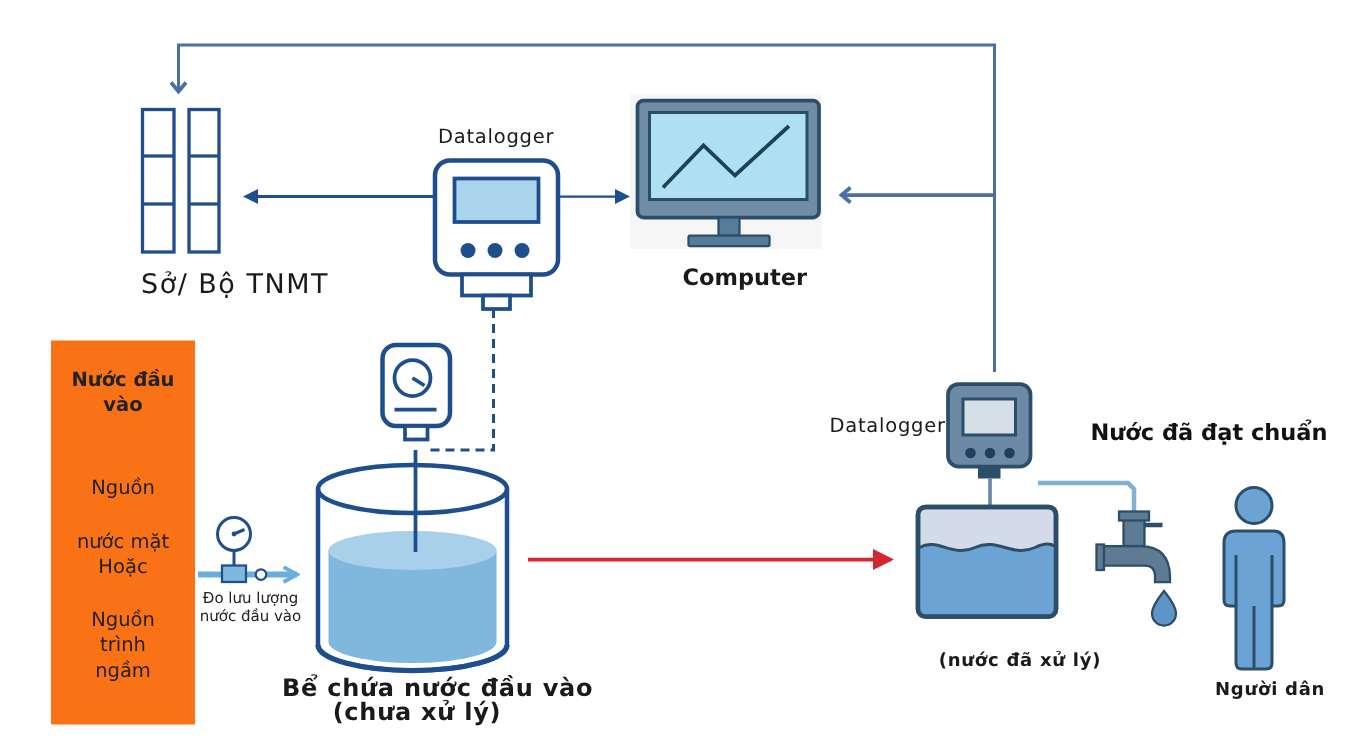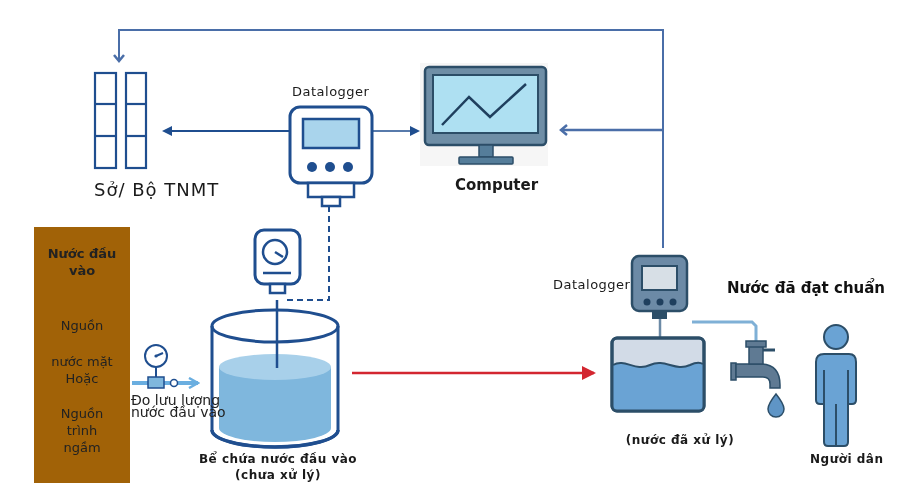--- a/index.html
+++ b/index.html
@@ -1,21 +1,21 @@
 <!DOCTYPE html>
 <html><head>
 <meta charset="utf-8">
 <style>
   html, body { margin: 0; padding: 0; background: #ffffff; }
   #stage { position: relative; width: 900px; height: 498px; overflow: hidden; background: #ffffff; font-family: "DejaVu Sans", sans-serif; }
   svg#diagram { position: absolute; left: 0; top: 0; width: 900px; height: 498px; }
   .lbl { position: absolute; color: #1a1a1a; white-space: nowrap; }
   .center { text-align: center; }
   .bold { font-weight: bold; }
-  #source-panel { position: absolute; left: 34px; top: 227px; width: 96px; height: 256px; background: #a16207; }
+  #source-panel { position: absolute; left: 34px; top: 227px; width: 96px; height: 256px; background: #f97316; }
   .src-line { position: absolute; left: 0; width: 96px; text-align: center; font-size: 13px; color: #222; line-height: 17px; }
 </style>
 </head>
 <body>
 
 <div id="stage">
 
   <div id="source-panel">
     <div class="src-line bold" style="top:18px;">Nước đầu</div>
     <div class="src-line bold" style="top:35px;">vào</div>
@@ -148,26 +148,26 @@
       <line x1="836" y1="404" x2="836" y2="446"></line>
       <line x1="824" y1="370" x2="824" y2="404"></line>
       <line x1="848" y1="370" x2="848" y2="404"></line>
     </g>
   </svg>
 
   <div class="lbl" style="left:94px; top:179px; font-size:18px; letter-spacing:1px;">Sở/ Bộ TNMT</div>
   <div class="lbl" style="left:292px; top:84px; font-size:13px; letter-spacing:0.5px;">Datalogger</div>
   <div class="lbl bold" style="left:455px; top:176px; font-size:15px;">Computer</div>
 
-  <div class="lbl center" style="left:131px; top:394px; width:72px; font-size:14px; line-height:12px; color:#222;">
+  <div class="lbl center" style="left:131px; top:394px; width:72px; font-size:10px; line-height:12px; color:#222;">
     <div>Đo lưu lượng</div>
     <div>nước đầu vào</div>
   </div>
 
-  <div class="lbl center bold" style="left:188px; top:451px; width:180px; font-size:12px; line-height:16px; letter-spacing:0.5px;">
+  <div class="lbl center bold" style="left:188px; top:451px; width:180px; font-size:16px; line-height:16px; letter-spacing:0.5px;">
     <div>Bể chứa nước đầu vào</div>
     <div>(chưa xử lý)</div>
   </div>
 
 
   <div class="lbl" style="left:553px; top:277px; font-size:13px; letter-spacing:0.5px;">Datalogger</div>
 
   <div class="lbl center bold" style="left:600px; top:432px; width:160px; font-size:12px; line-height:16px; letter-spacing:0.5px;">
     <div>(nước đã xử lý)</div>
   </div>

